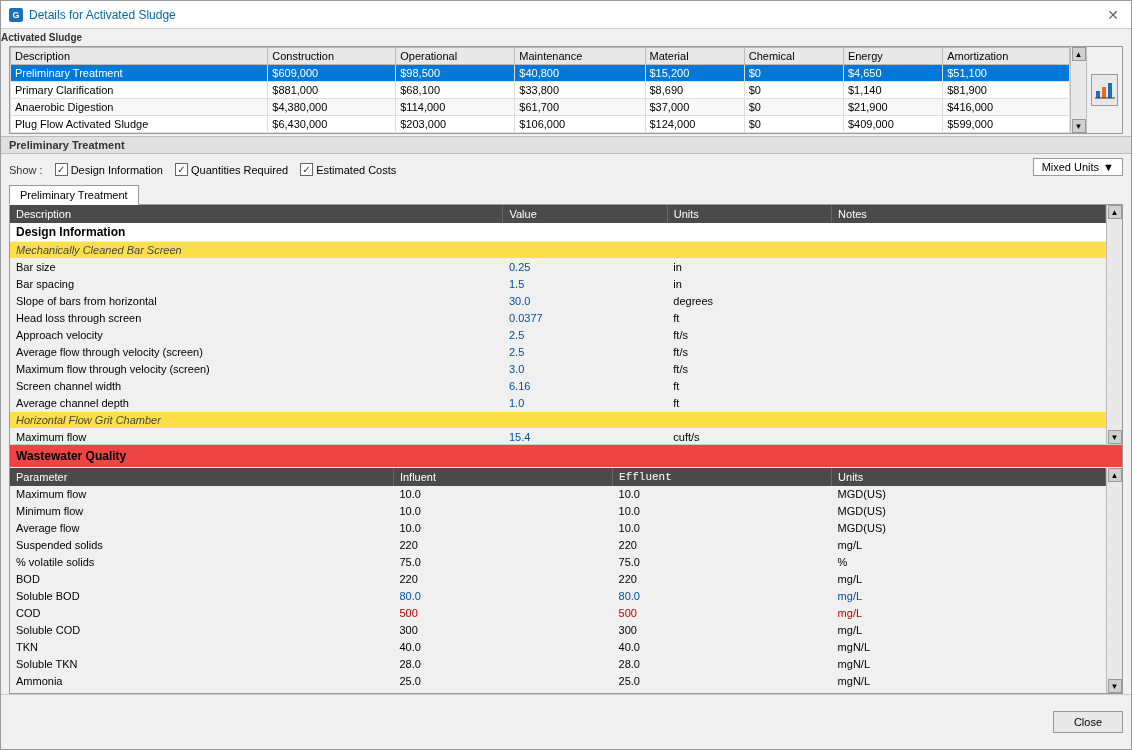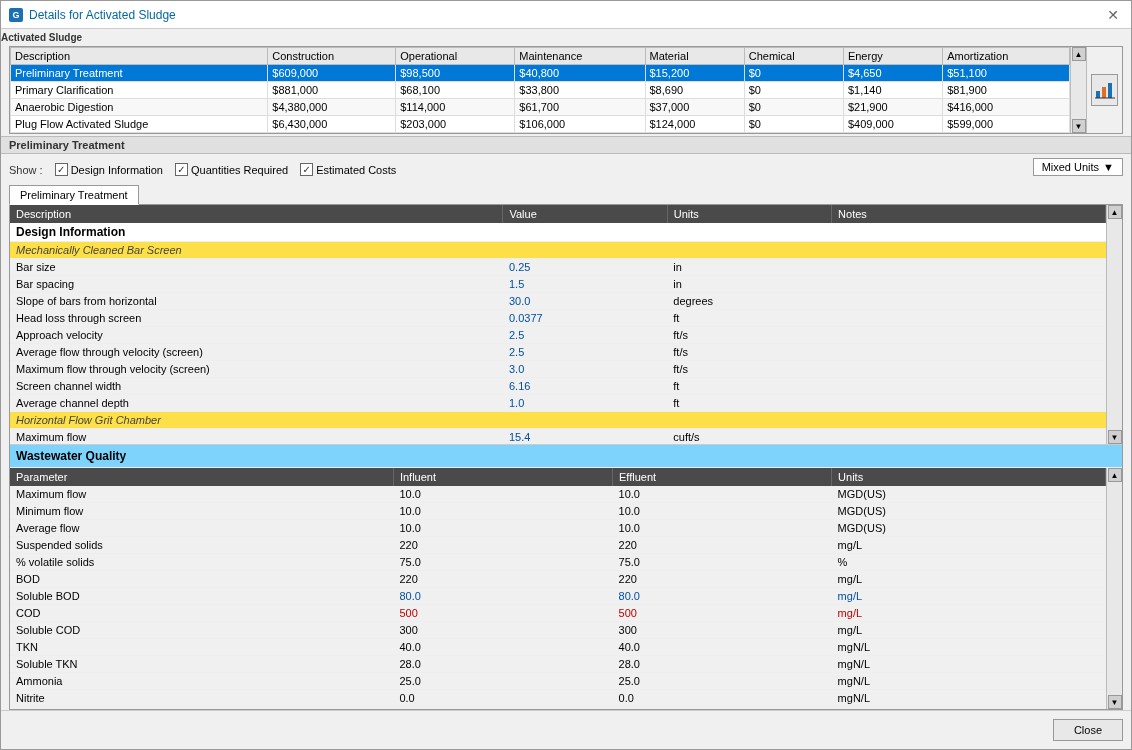--- a/index.html
+++ b/index.html
@@ -194,21 +194,21 @@
       font-style: italic;
       background: #fde047;
       color: #444;
     }
 
     
     .bottom-bar {
       display: flex;
       justify-content: flex-end;
       align-items: center;
-      padding: 8px 8px;
+      padding: 16px 8px;
       border-top: 1px solid #ccc;
       background: #f0f0f0;
     }
     .close-action-btn {
       background: #e8e8e8;
       border: 1px solid #999;
       padding: 4px 20px;
       font-size: 11px;
       cursor: pointer;
     }
@@ -422,29 +422,29 @@
         </table>
       </div>
       <div style="width:16px; background:#e8e8e8; border-left:1px solid #bbb; display:flex; flex-direction:column; align-items:center;">
         <div style="width:14px;height:14px;background:#d0d0d0;border:1px solid #999;display:flex;align-items:center;justify-content:center;cursor:pointer;font-size:8px;">▲</div>
         <div style="flex:1;width:14px;background:#e8e8e8;"></div>
         <div style="width:14px;height:14px;background:#d0d0d0;border:1px solid #999;display:flex;align-items:center;justify-content:center;cursor:pointer;font-size:8px;">▼</div>
       </div>
     </div>
 
     <div style="flex:1; overflow:hidden; display:flex; flex-direction:column;">
-      <div style="font-weight:bold; font-size:12px; padding:4px 6px; background:#7dd3fc; border-bottom:1px solid #eee;">Wastewater Quality</div>
+      <div style="font-weight:bold; font-size:12px; padding:4px 6px; background:#ef4444; border-bottom:1px solid #eee;">Wastewater Quality</div>
       <div style="flex:1; overflow:hidden; display:flex;">
         <div style="flex:1; overflow-y:auto;">
           <table class="data-table">
             <thead>
               <tr>
                 <th style="width:35%;">Parameter</th>
                 <th style="width:20%;margin-left:36px;">Influent</th>
-                <th style="width:20%;">Effluent</th>
+                <th style="width:20%;font-family:Liberation Mono, monospace;">Effluent</th>
                 <th style="width:25%;">Units</th>
               </tr>
             </thead>
             <tbody id="wastewater-table-body">
             <tr>
                   <td>Maximum flow</td>
                   <td>10.0</td>
                   <td>10.0</td>
                   <td>MGD(US)</td>
                 </tr>

